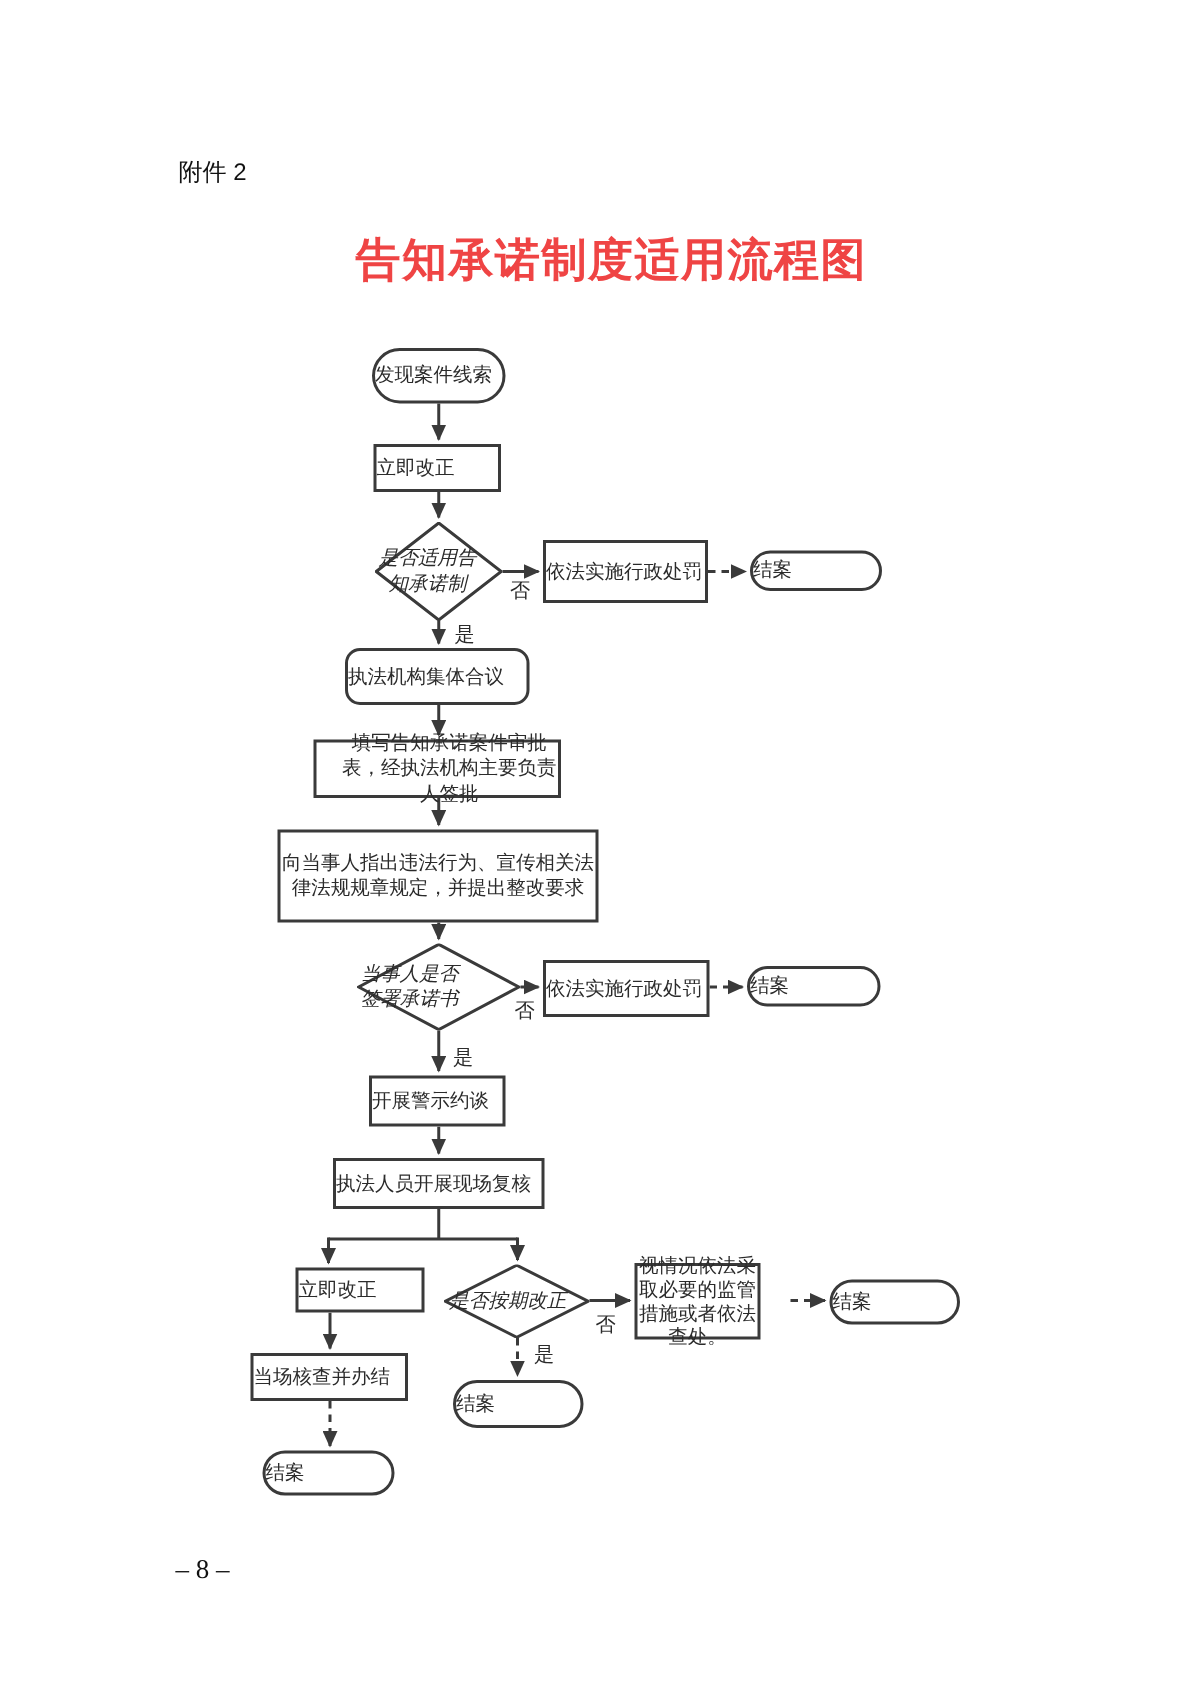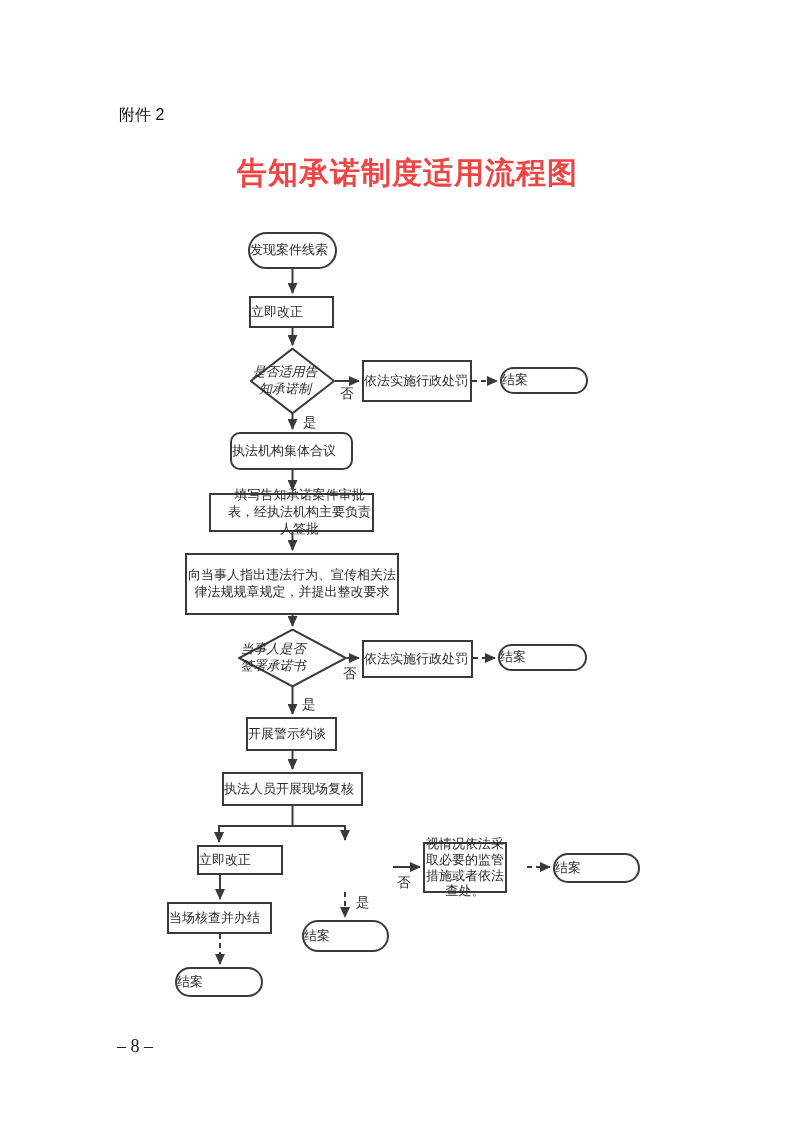--- a/index.html
+++ b/index.html
@@ -141,20 +141,26 @@
     </div>
 
     <div class="node" style="left:222px;top:772px;width:141px;height:34px;">
       <span>执法人员开展现场复核</span>
     </div>
 
     <div class="node" style="left:177px;top:845px;width:86px;height:30px;margin-left:20px;">
       <span>立即改正</span>
     </div>
 
+    <div class="node diamond" style="left:296px;top:843px;width:97px;height:49px;">
+      <svg class="dshape" viewBox="0 0 100 100" preserveAspectRatio="none">
+        <polygon points="50,1 99,50 50,99 1,50"></polygon>
+      </svg>
+      <span class="dtext" style="width:85px;">是否按期改正</span>
+    </div>
 
     <div class="node tight" style="left:423px;top:842px;width:84px;height:51px;">
       <span>视情况依法采取必要的监管措施或者依法查处。</span>
     </div>
 
     <div class="node stadium" style="left:553px;top:853px;width:87px;height:30px;">
       <span>结案</span>
     </div>
 
     <div class="node" style="left:167px;top:902px;width:105px;height:32px;">

